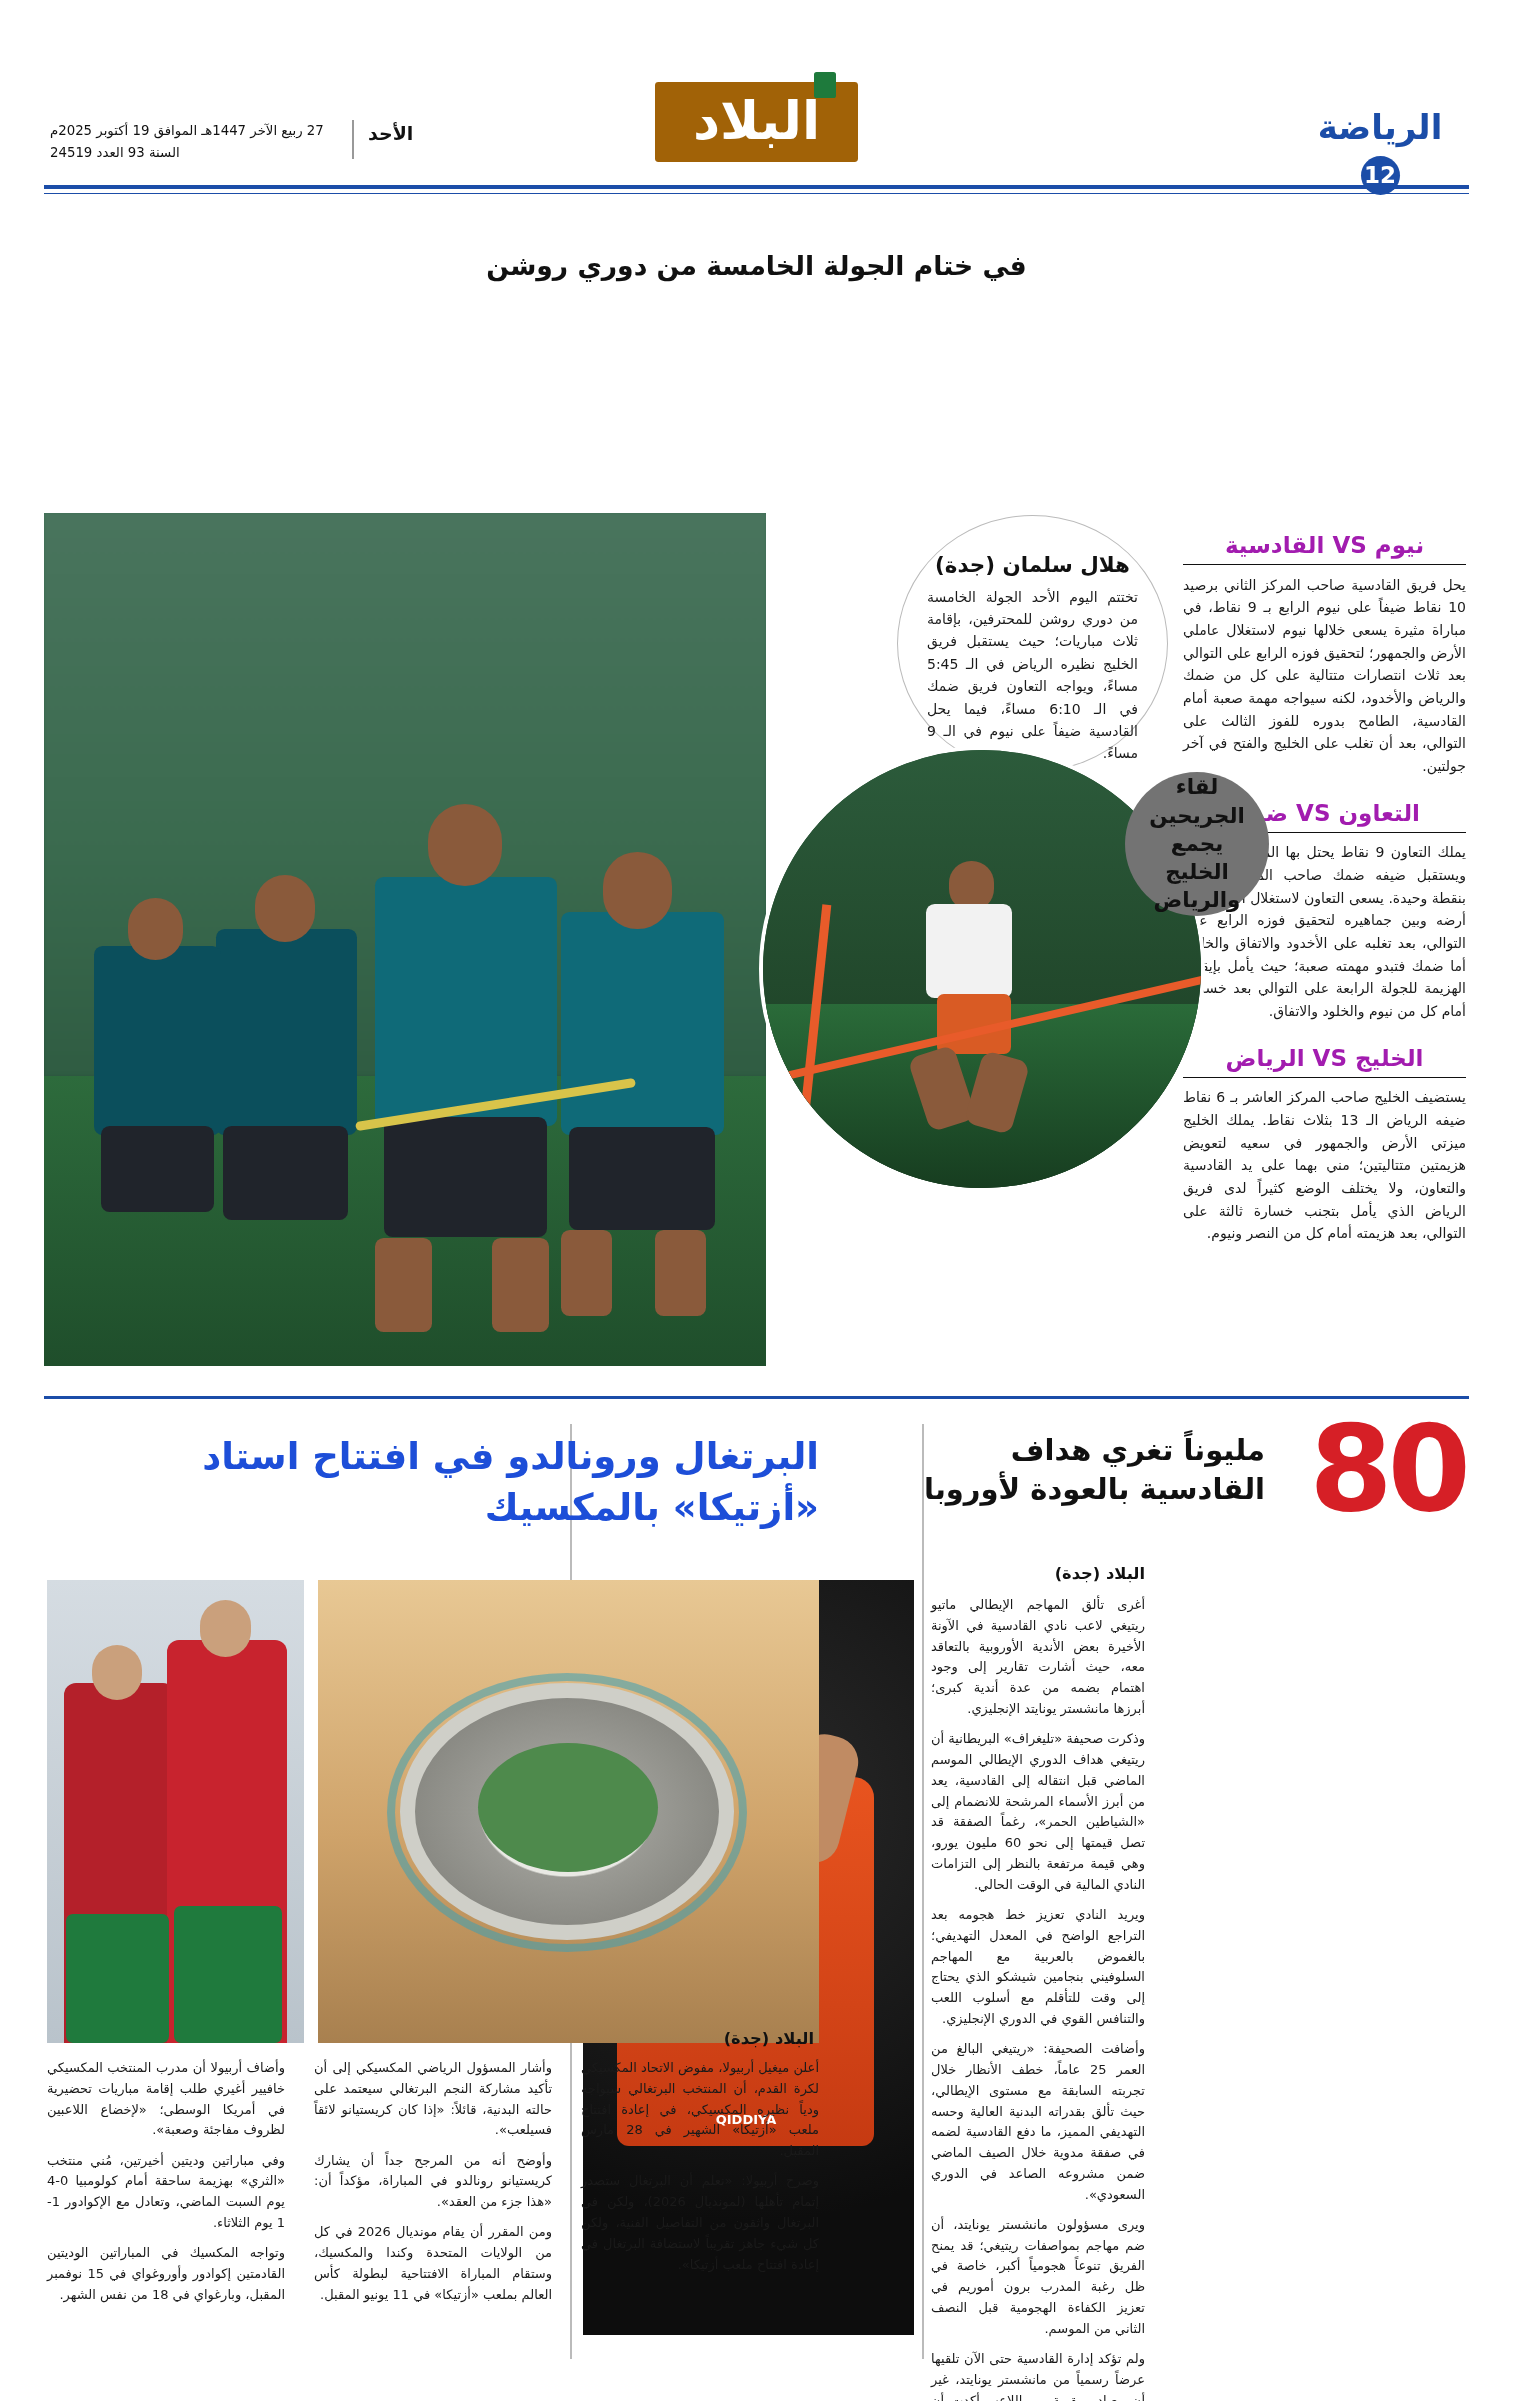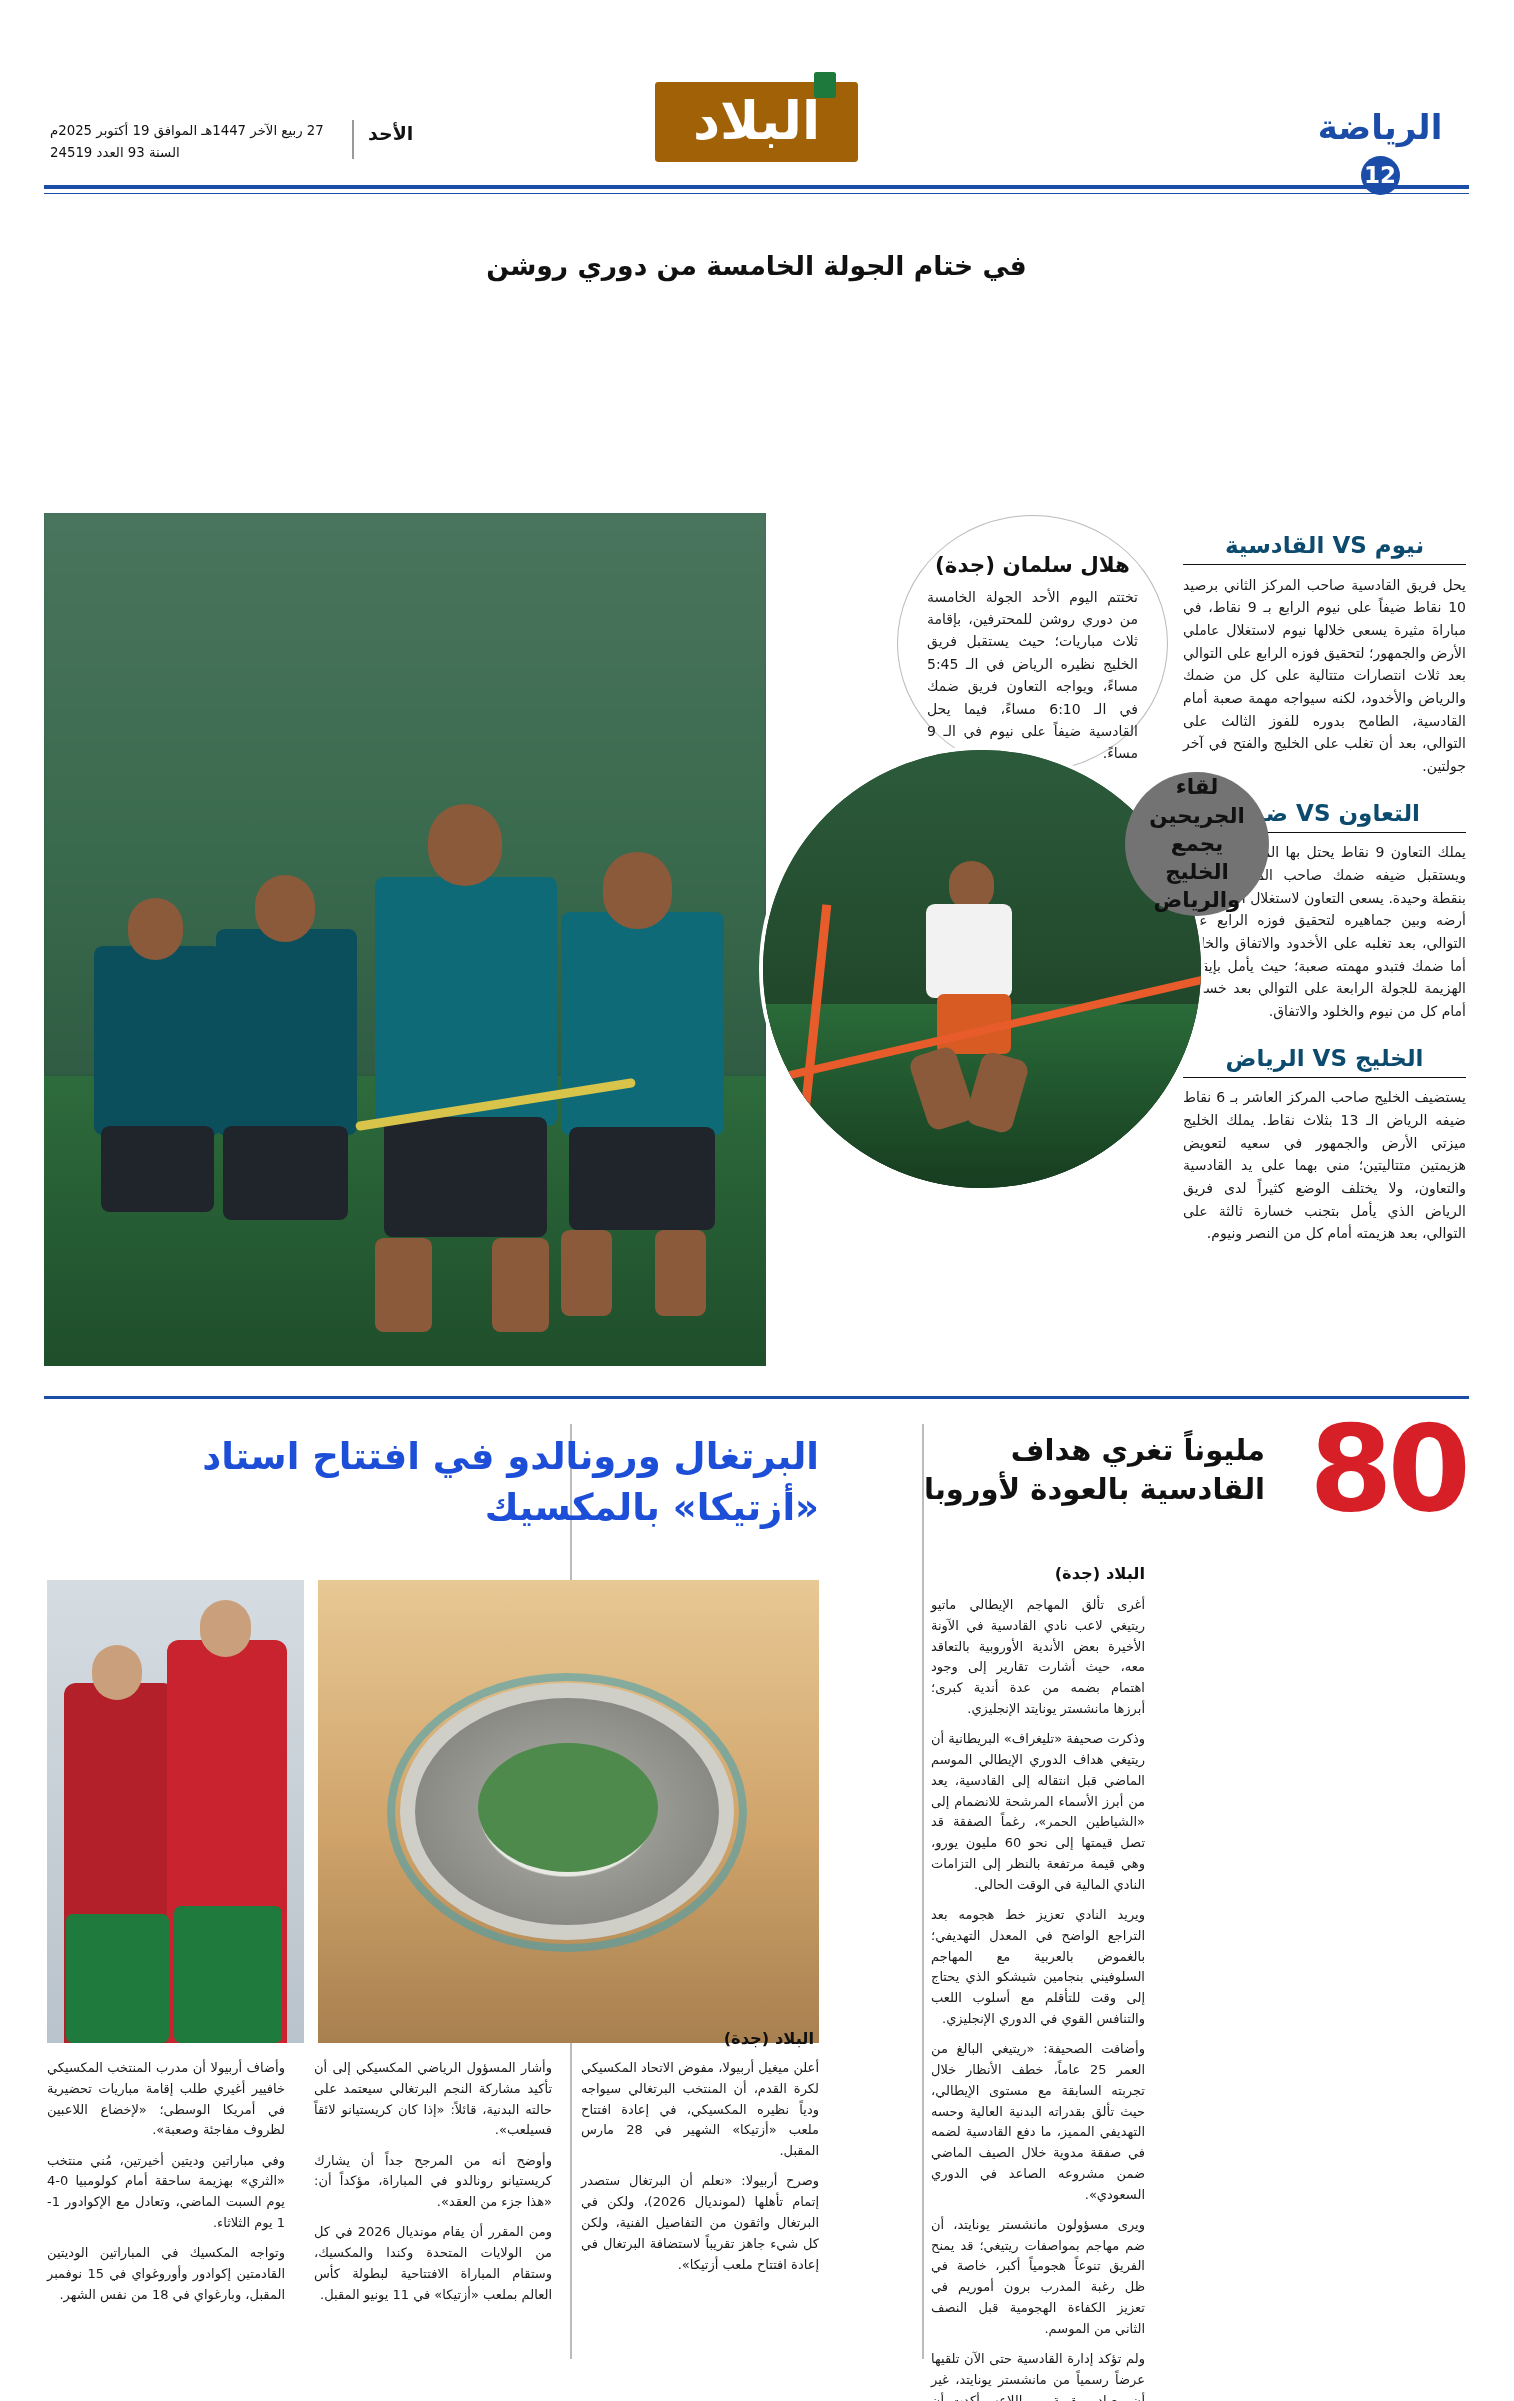--- a/index.html
+++ b/index.html
@@ -140,21 +140,21 @@
     position: absolute;
     top: 532px;
     right: 48px;
     width: 283px;
   }
   .side-block { margin-bottom: 22px; }
   .side-block h3 {
     margin: 0 0 5.1px;
     font-size: 23px;
     font-weight: bold;
-    color: #0c4a6e;
+    color: #a21caf;
     text-align: center;
     padding-bottom: 6px;
     border-bottom: 1.7px solid #111;
   }
   .side-block p {
     margin: 8.6px 0 0;
     font-size: 14px;
     line-height: 1.62;
     color: #1a1a1a;
     text-align: justify;
@@ -626,20 +626,30 @@
   <div class="story60-byline">البلاد (جدة)</div>
   <div class="story60-body">
     <p>أغرى تألق المهاجم الإيطالي ماتيو ريتيغي لاعب نادي القادسية في الآونة الأخيرة بعض الأندية الأوروبية بالتعاقد معه، حيث أشارت تقارير إلى وجود اهتمام بضمه من عدة أندية كبرى؛ أبرزها مانشستر يونايتد الإنجليزي.</p>
     <p>وذكرت صحيفة «تليغراف» البريطانية أن ريتيغي هداف الدوري الإيطالي الموسم الماضي قبل انتقاله إلى القادسية، يعد من أبرز الأسماء المرشحة للانضمام إلى «الشياطين الحمر»، رغماً الصفقة قد تصل قيمتها إلى نحو 60 مليون يورو، وهي قيمة مرتفعة بالنظر إلى التزامات النادي المالية في الوقت الحالي.</p>
     <p>ويريد النادي تعزيز خط هجومه بعد التراجع الواضح في المعدل التهديفي؛ بالغموض بالعربية مع المهاجم السلوفيني بنجامين شيشكو الذي يحتاج إلى وقت للتأقلم مع أسلوب اللعب والتنافس القوي في الدوري الإنجليزي.</p>
     <p>وأضافت الصحيفة: «ريتيغي البالغ من العمر 25 عاماً، خطف الأنظار خلال تجربته السابقة مع مستوى الإيطالي، حيث تألق بقدراته البدنية العالية وحسه التهديفي المميز، ما دفع القادسية لضمه في صفقة مدوية خلال الصيف الماضي ضمن مشروعه الصاعد في الدوري السعودي».</p>
     <p>ويرى مسؤولون مانشستر يونايتد، أن ضم مهاجم بمواصفات ريتيغي؛ قد يمنح الفريق تنوعاً هجومياً أكبر، خاصة في ظل رغبة المدرب برون أموريم في تعزيز الكفاءة الهجومية قبل النصف الثاني من الموسم.</p>
     <p>ولم تؤكد إدارة القادسية حتى الآن تلقيها عرضاً رسمياً من مانشستر يونايتد، غير أن مصادر مقربة من اللاعب أكدت أن ريتيغي يرحب بفكرة العودة إلى أوروبا، إذا ما تم التوصل إلى اتفاق يرضي جميع الأطراف.</p>
   </div>
 
+  <div class="player-photo">
+    <div class="pp-bg"></div>
+    <div class="pp-shirt"></div>
+    <div class="pp-arm"></div>
+    <div class="pp-hair"></div>
+    <div class="pp-head"></div>
+    <div class="pp-sponsor">Aloula Aviation<small>الأولى للطيران</small></div>
+    <div class="pp-sponsor2">Valvoline</div>
+    <div class="pp-sponsor3">QIDDIYA</div>
+  </div>
 
   <div class="v-rule" style="right: 590px;"></div>
   <div class="v-rule" style="right: 942px;"></div>
 
   <div class="ptHead">البرتغال ورونالدو في افتتاح استاد «أزتيكا» بالمكسيك</div>
 
   <div class="pt-photo-left">
     <div class="ptl-bg"></div>
     <div class="ptl-p1"></div>
     <div class="ptl-p2"></div>

